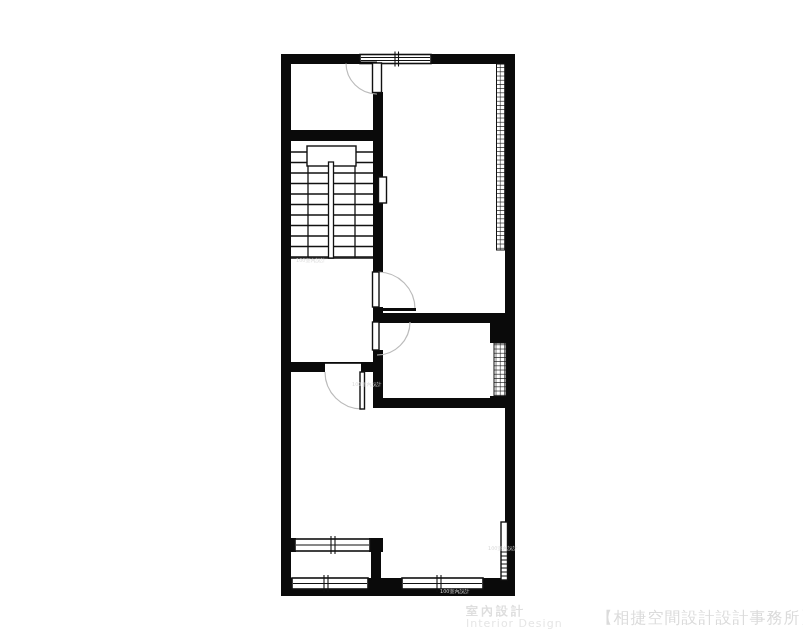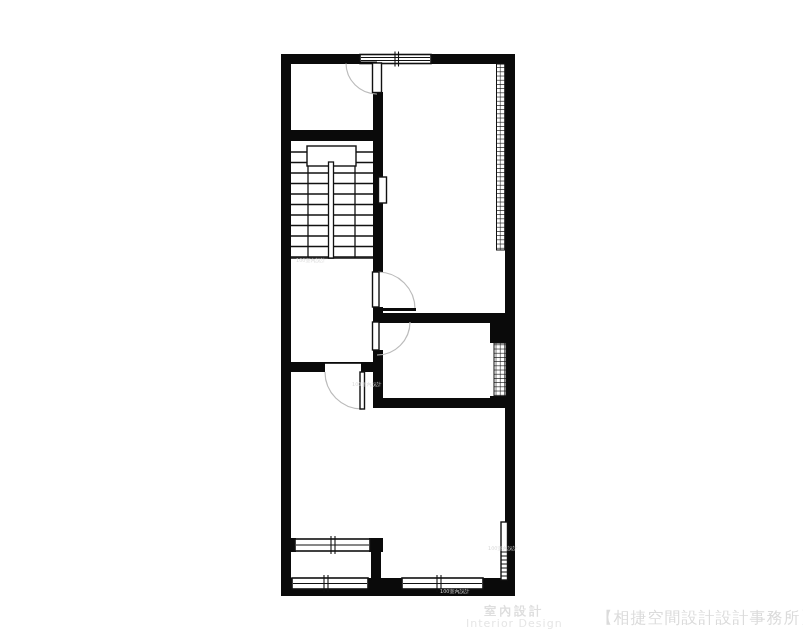--- a/index.html
+++ b/index.html
@@ -2,21 +2,21 @@
 <html><head>
 <meta charset="utf-8">
 <style>
   html,body{margin:0;padding:0;background:#fff;}
   #stage{position:relative;width:803px;height:642px;background:#ffffff;overflow:hidden;
          font-family:"DejaVu Sans","Liberation Sans",sans-serif;}
   #plan-svg{position:absolute;left:0;top:0;}
   .wm{position:absolute;top:601px;left:456px;display:flex;align-items:flex-start;color:#e2e2e2;
       user-select:none;white-space:nowrap;}
   .wm-num{font-size:43px;line-height:30px;font-weight:400;letter-spacing:0px;color:#e3e3e3;}
-  .wm-block{margin-left:10px;margin-top:4px;display:flex;flex-direction:column;text-align:center;}
+  .wm-block{margin-left:10px;margin-top:4px;display:flex;flex-direction:column;}
   .wm-zh{font-size:12px;font-weight:bold;letter-spacing:3px;color:#dedede;line-height:13px;}
   .wm-en{font-size:11px;color:#e6e6e6;letter-spacing:1px;line-height:11px;}
   .wm-credit{margin-left:34px;margin-top:7px;font-size:16px;letter-spacing:1px;color:#dbdbdb;}
   .micro-wm{position:absolute;font-size:5px;color:#d9d9d9;letter-spacing:0;line-height:5px;}
 </style>
 </head>
 <body>
 
 <div id="stage">
   <svg id="plan-svg" width="803" height="642" viewBox="0 0 803 642">

